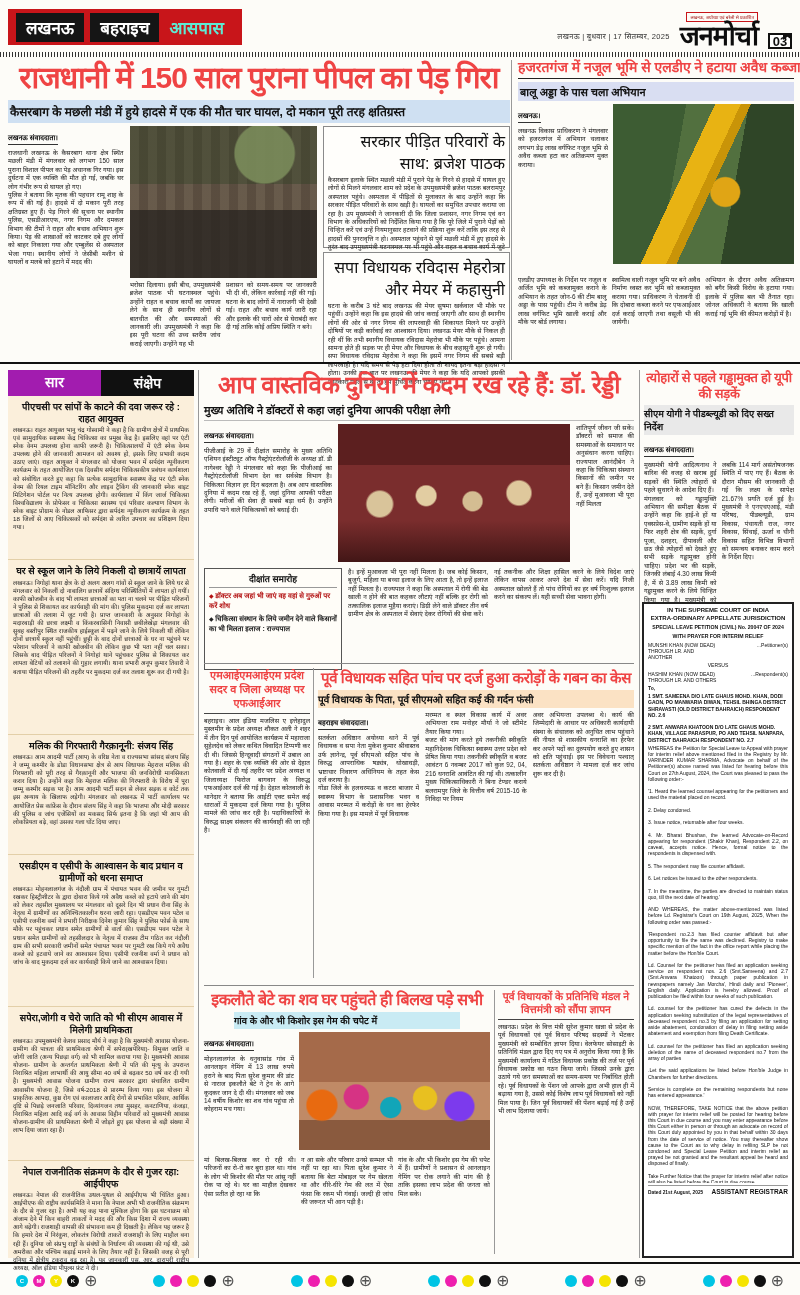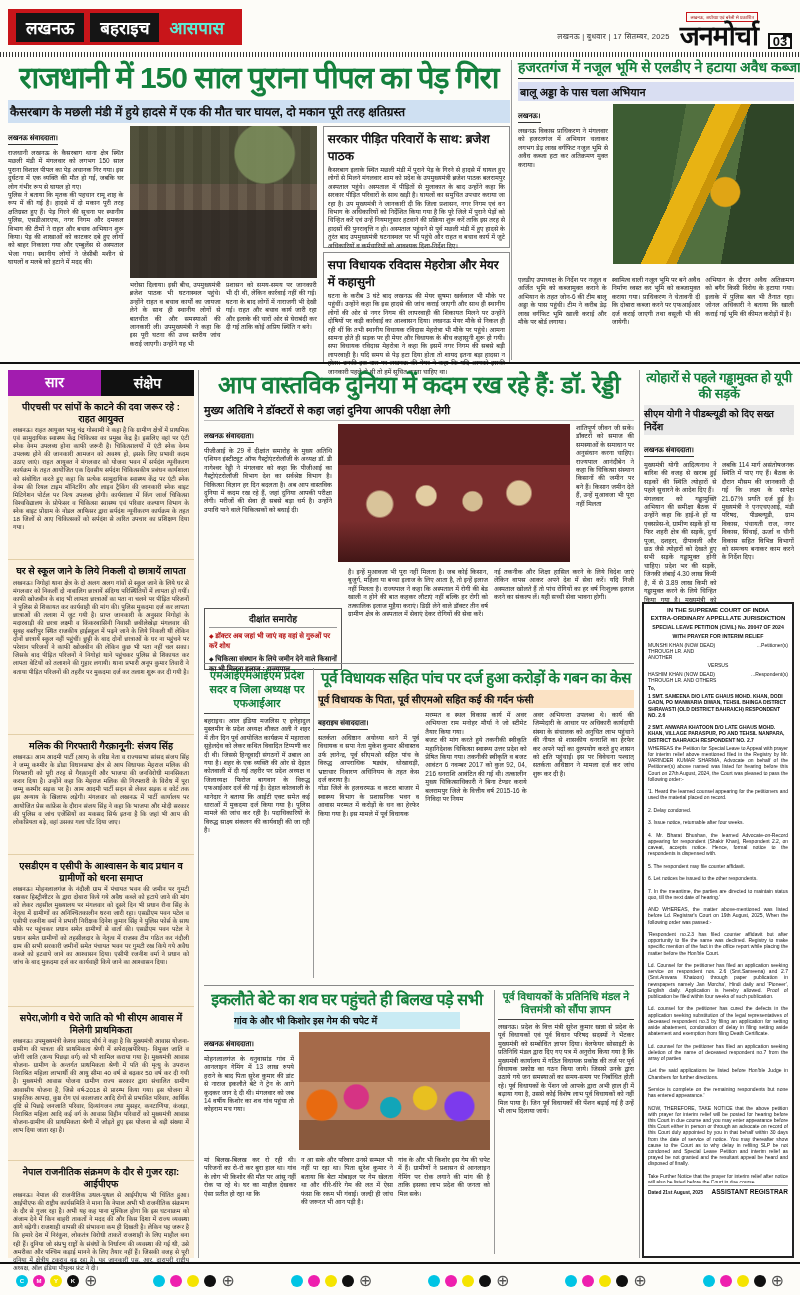--- a/index.html
+++ b/index.html
@@ -16,21 +16,21 @@
   .dateline { font-size:7.5px; color:#333; margin-bottom:8px; letter-spacing:.3px; }
   .mast-wrap { text-align:right; }
   .tagline { display:inline-block; border:1px solid #c8151a; color:#a01010; font-size:4.5px; padding:1px 3px; margin-bottom:1px; }
   .mast { font-size:27px; font-weight:900; letter-spacing:-1px; color:#0d0d0d; line-height:26px; }
   .pageno { width:24px; height:16px; border:2px solid #111; font-size:13px; font-weight:bold; display:flex; align-items:center; justify-content:center; position:relative; background:#fff; }
   .pageno::before { content:""; position:absolute; top:-2px; right:-2px; width:9px; height:7px; background:#111; clip-path:polygon(0 0,100% 0,100% 100%,50% 55%,0 100%); }
   .hatch { position:absolute; top:52px; left:0; width:800px; height:5px;
            background:repeating-linear-gradient(90deg,#333 0 1px,transparent 1px 3px); }
 
   
-  .h { font-weight:900; color:#15803d; }
+  .h { font-weight:900; color:#ef4444; }
   .t { font-size:6.4px; line-height:8.4px; text-align:justify; color:#1c1c1c; white-space:pre-line; overflow:hidden; }
   .by { font-weight:bold; font-size:7px; border-bottom:1px solid #333; display:inline-block; padding-bottom:2px; margin:2px 0 4px; }
   .sub { font-weight:bold; }
   .vr { position:absolute; width:1px; background:#999; }
   .hrule { position:absolute; height:1px; background:#888; }
   .photo { overflow:hidden; }
 
   
   .lead { position:absolute; left:8px; top:58px; width:502px; height:302px; }
   .lead-h { font-size:30px; line-height:40px; white-space:nowrap; text-align:center; letter-spacing:-1px; }
@@ -40,21 +40,21 @@
   .lead-mid { width:188px; display:flex; flex-direction:column; gap:3px; }
   .photo-tree { width:100%; height:152px;
     background:
       radial-gradient(circle at 72% 18%, rgba(122,139,90,.9) 0 16%, transparent 17%),
       linear-gradient(to bottom, rgba(60,70,45,.55) 0 38%, rgba(95,85,70,.3) 38% 55%, rgba(45,40,35,.85) 55%),
       repeating-linear-gradient(90deg,#6b5d4e 0 9px,#57493c 9px 18px); }
   .lead-minis { display:flex; gap:5px; flex:1; }
   .lead-minis .t { width:50%; }
   .lead-right { width:188px; display:flex; flex-direction:column; gap:4px; }
   .nbox { border:1px solid #8a8a8a; padding:3px 4px; background:#fffefb; }
-  .nbox .bh { font-size:12px; font-weight:700; text-align:left; margin-bottom:2px; }
+  .nbox .bh { font-size:16px; font-weight:400; text-align:right; margin-bottom:2px; }
   .nbox1 { height:122px; } .nbox2 { height:112px; }
 
   
   .lda { position:absolute; left:518px; top:58px; width:276px; height:302px; }
   .lda-h { font-size:14px; line-height:18px; white-space:nowrap; text-align:center; border-bottom:1px solid #222; padding-bottom:2px; }
   .lda-sub { background:#d9def2; font-size:11px; padding:2px; margin:3px 0; }
   .lda-row { display:flex; gap:5px; height:168px; }
   .lda-c1 { width:90px; }
   .photo-jcb { flex:1; height:160px;
     background:
@@ -83,21 +83,21 @@
   .pgi-c1 { width:128px; }
   .photo-conv { width:232px; height:138px;
     background:
       radial-gradient(circle at 18% 58%, #d9c49a 0 6%, transparent 7%),
       radial-gradient(circle at 38% 52%, #e2cda2 0 6%, transparent 7%),
       radial-gradient(circle at 58% 56%, #d4bd92 0 6%, transparent 7%),
       radial-gradient(circle at 78% 50%, #dfc89c 0 6%, transparent 7%),
       linear-gradient(#5c1f1f 0 30%, #7a2d2d 30% 70%, #421616); }
   .pgi-cr { flex:1; }
   .pgi-row2 { display:flex; gap:6px; margin-top:4px; height:102px; }
-  .deek { width:138px; border:1px solid #555; padding:3px 4px; background:#fffdf8;margin-top:40px; }
+  .deek { width:138px; border:1px solid #555; padding:3px 4px; background:#fffdf8; }
   .deek .dt { font-size:9px; font-weight:900; text-align:center; border-bottom:1px solid #999; padding-bottom:2px; margin-bottom:3px; }
   .deek .b1 { font-size:7px; line-height:9px; font-weight:bold; color:#b31212; margin-bottom:4px; }
   .deek .b2 { font-size:7px; line-height:9px; font-weight:bold; color:#222; }
   .deek .b1::before,.deek .b2::before { content:"◆ "; font-size:6px; }
   .pgi-row2 .t { flex:1; }
 
   
   .roads { position:absolute; left:644px; top:370px; width:150px; height:226px; }
   .roads-h { font-size:13px; line-height:16px; text-align:center; letter-spacing:-.3px; }
   .roads-sub { background:#e9e9e9; font-size:9.5px; padding:2px 0; margin:3px 0; }

